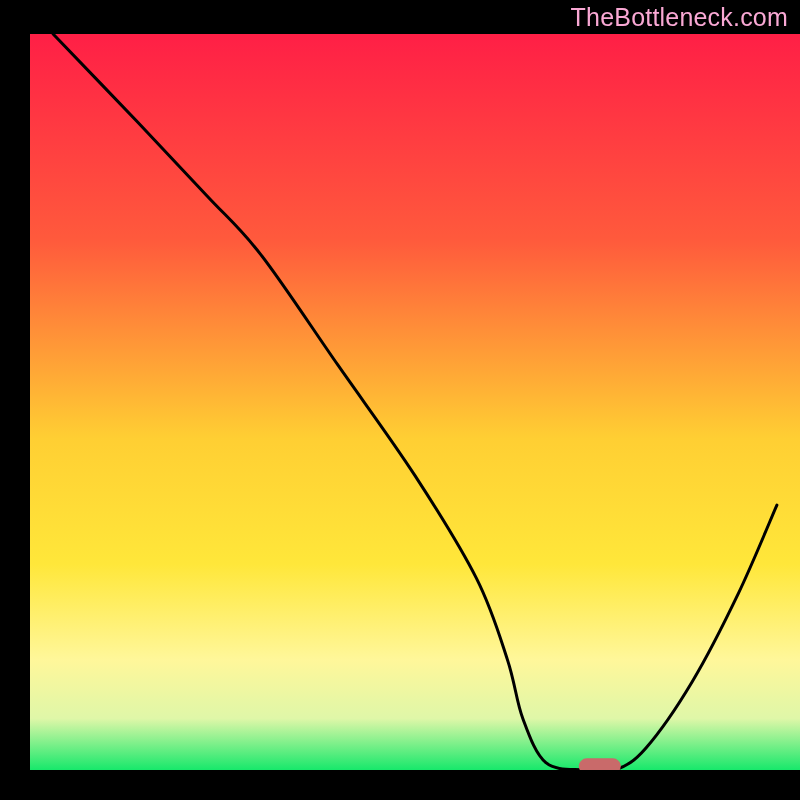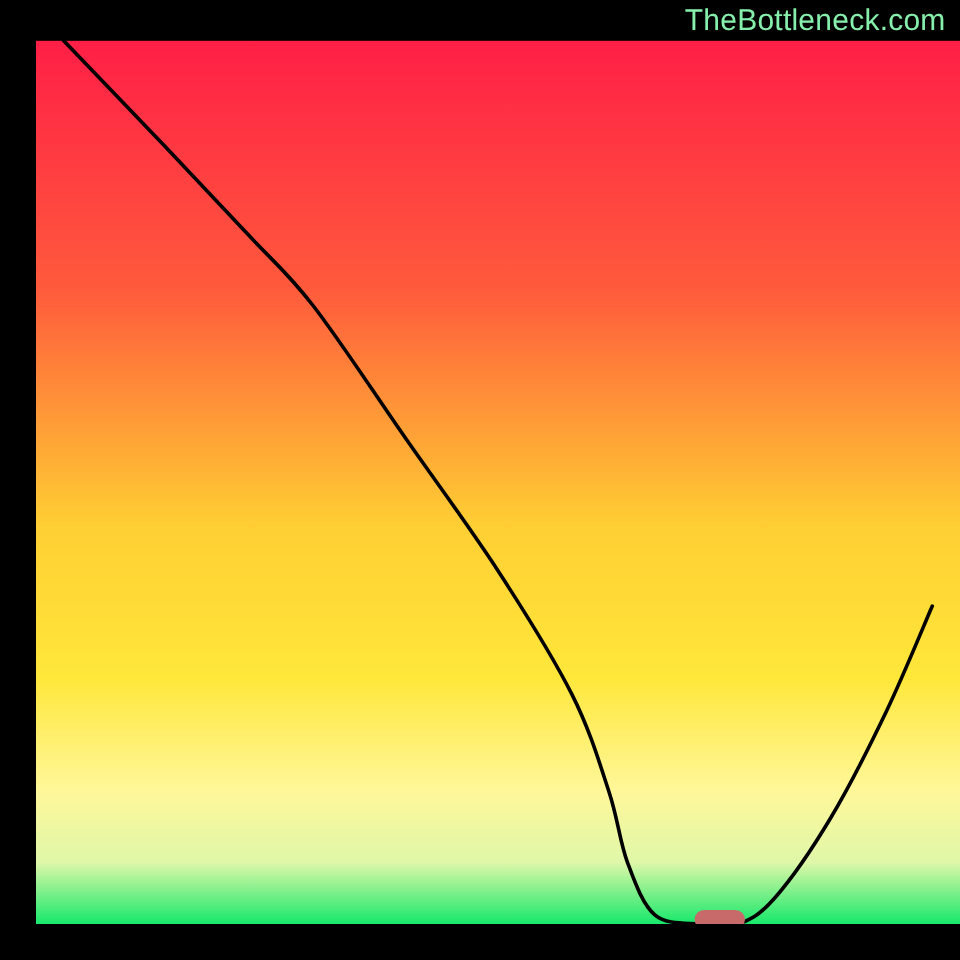--- a/index.html
+++ b/index.html
@@ -13,21 +13,21 @@
   }
   .wrap {
     position: relative;
     width: 800px;
     height: 800px;
   }
   .watermark {
     position: absolute;
     top: 3px;
     right: 12px;
-    color: #86efac;
+    color: #f9a8d4;
     font-size: 25px;
     font-weight: 400;
     letter-spacing: 0.2px;
     z-index: 50;
   }
   svg {
     position: absolute;
     left: 0;
     top: 0;
     display: block;

